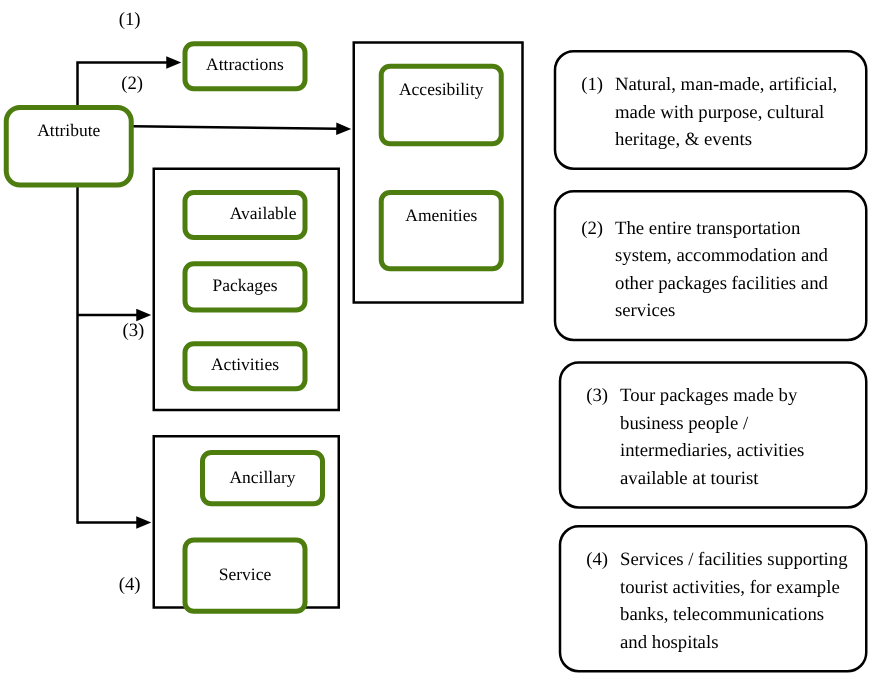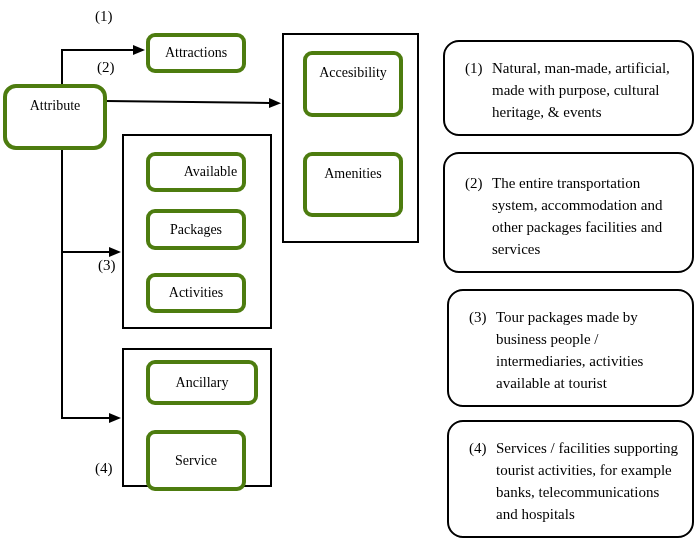--- a/index.html
+++ b/index.html
@@ -46,21 +46,21 @@
   .n-attribute   { left: 3px;   top: 84px;  width: 104px; height: 66px; }
   .n-attractions { left: 146px; top: 33px;  width: 100px; height: 40px; }
   .g-access      { left: 282px; top: 33px;  width: 137px; height: 210px; }
   .n-access      { left: 303px; top: 51px;  width: 100px; height: 66px; }
   .n-amenities   { left: 303px; top: 152px; width: 100px; height: 65px; }
   .g-three       { left: 122px; top: 134px; width: 150px; height: 195px; }
   .n-available   { left: 146px; top: 152px; width: 100px; height: 40px; padding-left: 29px; }
   .n-packages    { left: 146px; top: 209px; width: 100px; height: 41px; }
   .n-activities  { left: 146px; top: 273px; width: 100px; height: 40px; }
   .g-four        { left: 122px; top: 348px; width: 150px; height: 139px; }
-  .n-ancillary   { left: 146px; top: 360px; width: 112px; height: 45px; }
+  .n-ancillary   { left: 160px; top: 360px; width: 100px; height: 45px; }
   .n-service     { left: 146px; top: 430px; width: 100px; height: 61px; }
   
   .bl-1 { left: 95px; top: 8px; }
   .bl-2 { left: 97px; top: 59px; }
   .bl-3 { left: 98px; top: 257px; }
   .bl-4 { left: 95px; top: 460px; }
   
   .ann {
     position: absolute;
     box-sizing: border-box;

